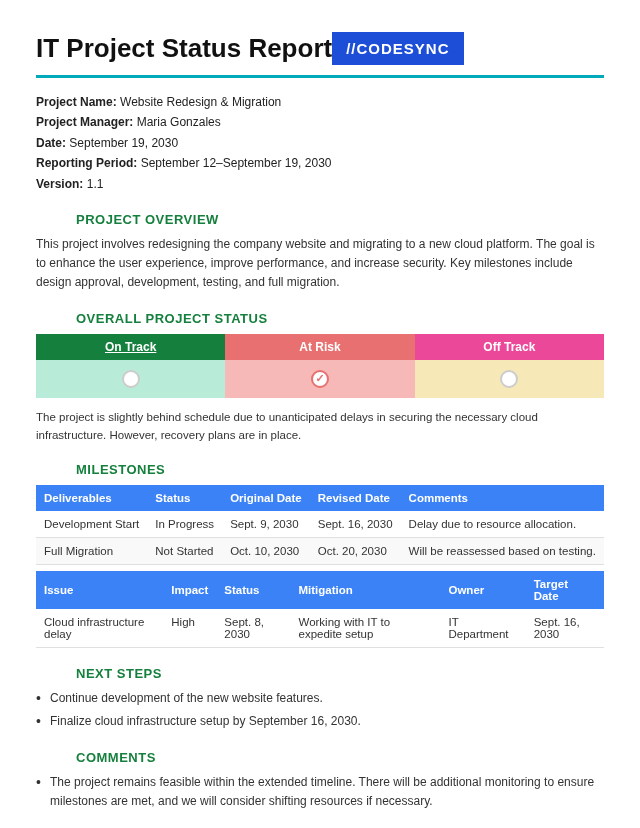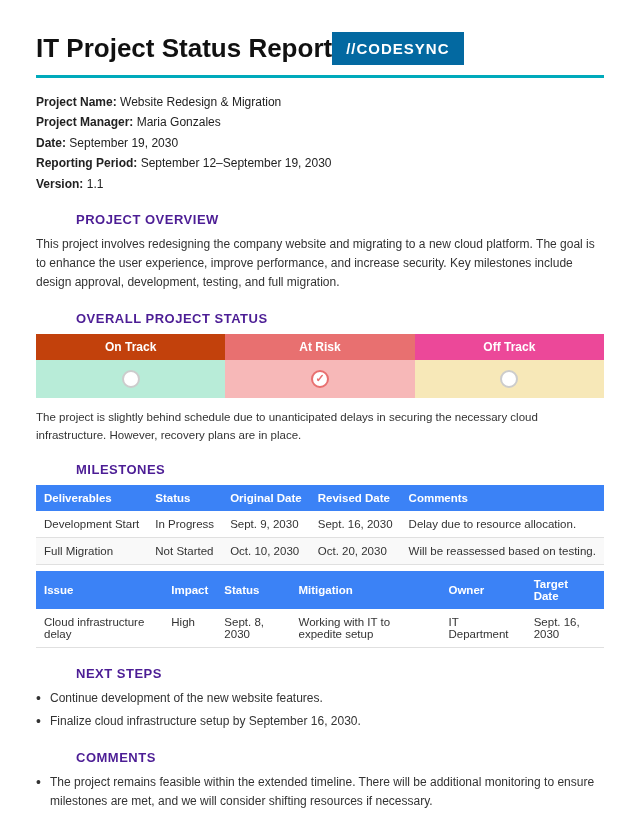--- a/index.html
+++ b/index.html
@@ -21,21 +21,21 @@
       margin-bottom: 14px;
       border-bottom: 3px solid #00AABB;
       padding-bottom: 10px;
     }
     .header-title {
       font-size: 26px;
       font-weight: bold;
       color: #111;
     }
     .logo-badge {
-      background: #0369a1;
+      background: #1d4ed8;
       color: #fff;
       font-size: 15px;
       font-weight: bold;
       padding: 8px 14px;
       letter-spacing: 1px;
     }
 
     
     .meta-block {
       margin-bottom: 18px;
@@ -43,21 +43,21 @@
     .meta-block p {
       font-size: 12px;
       line-height: 1.7;
     }
     .meta-block p span.label {
       font-weight: bold;
     }
 
     
     .section-heading {
-      color: #4c1d95;
+      color: #15803d;
       font-size: 13px;
       font-weight: bold;
       letter-spacing: 0.5px;
       margin-bottom: 8px;
       margin-top: 18px;
       text-transform: uppercase;
       padding-left: 40px;
     }
 
     
@@ -77,21 +77,21 @@
       width: 100%;
     }
     .status-track-header div {
       flex: 1;
       text-align: center;
       padding: 6px 4px;
       font-size: 12px;
       font-weight: bold;
       color: #fff;
     }
-    .status-on-track-header { background: #c2410c; }
+    .status-on-track-header { background: #15803d; text-decoration: underline; }
     .status-at-risk-header { background: #E87070; }
     .status-off-track-header { background: #ec4899; }
 
     .status-track-row {
       display: flex;
       width: 100%;
     }
     .status-track-row div {
       flex: 1;
       text-align: center;

